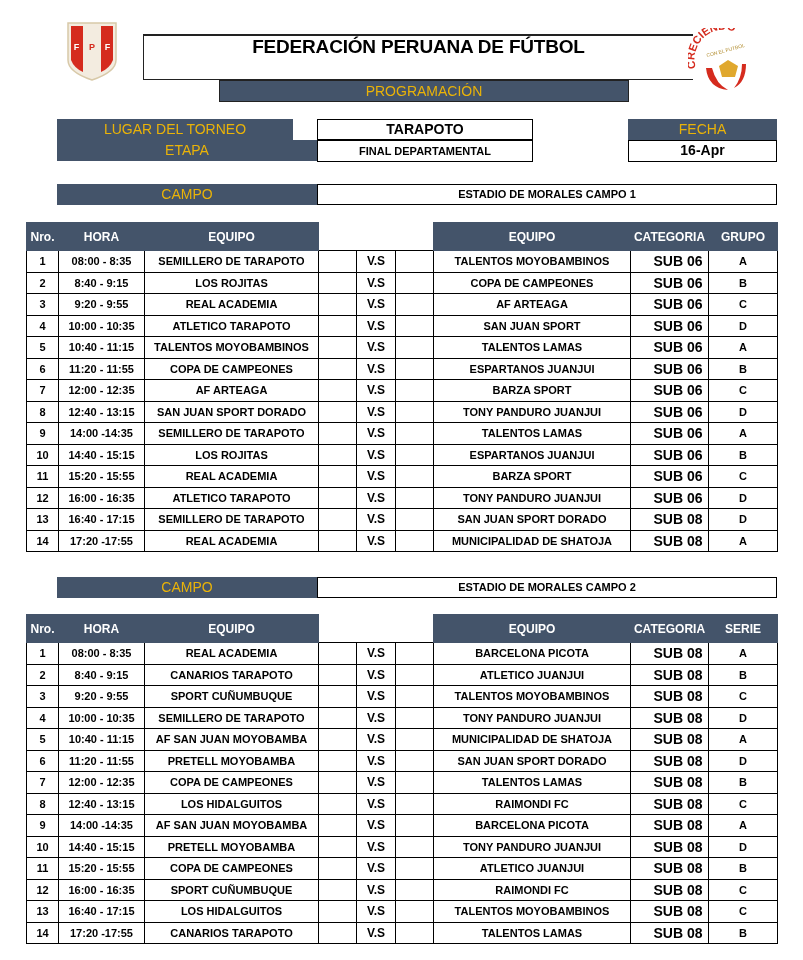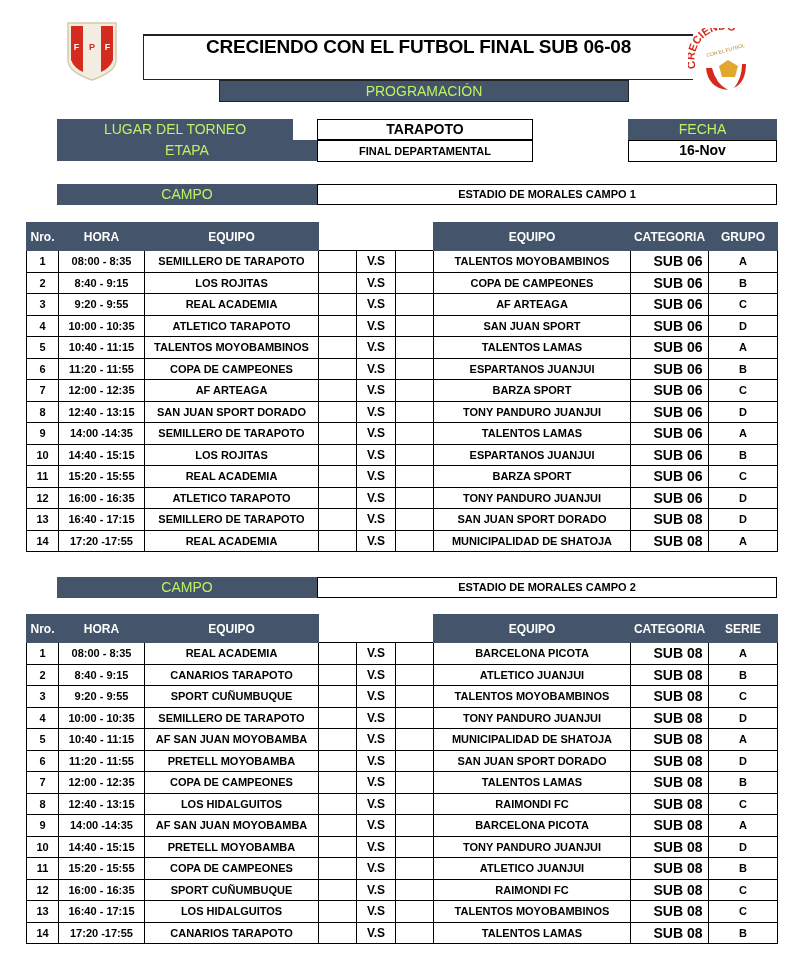--- a/index.html
+++ b/index.html
@@ -1,19 +1,19 @@
 <!DOCTYPE html>
 <html><head>
 <meta charset="utf-8">
 <style>
   * { box-sizing: border-box; margin: 0; padding: 0; }
   body { width: 803px; height: 960px; background: #ffffff; position: relative; overflow: hidden;
          font-family: "Liberation Sans", sans-serif; color: #000; }
   .abs { position: absolute; }
-  .dark { background: #44546a; color: #bef264; }
+  .dark { background: #44546a; color: #eab308; }
 
   
   .fpf-logo { left: 66px; top: 20px; width: 52px; height: 62px; }
   .creciendo-logo { left: 688px; top: 28px; width: 70px; height: 68px; }
 
   
   .title-box { left: 143px; top: 35px; width: 550px; height: 45px; border: 1px solid #222;
                border-right: none; text-align: center; font-weight: bold; line-height: 21px; }
   .title-box .l1 { font-size: 19px; letter-spacing: -0.2px; }
   .title-box .l2 { font-size: 19px; letter-spacing: -0.2px; }
@@ -45,21 +45,21 @@
     <path d="M5 6 L17 6 L17 52 Q8 48 5 40 Z" fill="#d52b1e"></path>
     <path d="M35 6 L47 6 L47 40 Q44 48 35 52 Z" fill="#d52b1e"></path>
     <text x="10.5" y="30" font-size="9" font-weight="bold" fill="#fff" text-anchor="middle" font-family="Liberation Sans, sans-serif">F</text>
     <text x="26" y="30" font-size="9" font-weight="bold" fill="#d52b1e" text-anchor="middle" font-family="Liberation Sans, sans-serif">P</text>
     <text x="41.5" y="30" font-size="9" font-weight="bold" fill="#fff" text-anchor="middle" font-family="Liberation Sans, sans-serif">F</text>
   </svg>
 </div>
 
 <div class="abs title-line-top"></div>
 <div class="abs title-box">
-  <div class="l2">CRECIENDO CON EL FUTBOL  FINAL SUB 06-08</div>
+  <div class="l1">FEDERACIÓN PERUANA DE FÚTBOL</div>
 </div>
 <div class="abs prog-bar dark">PROGRAMACIÓN</div>
 
 <div class="abs creciendo-logo">
   <svg width="70" height="68" viewBox="0 0 70 68">
     <defs>
       <path id="arc" d="M8 40 A28 28 0 0 1 64 22"></path>
     </defs>
     <text font-size="11" font-weight="bold" fill="#d52b1e" font-family="Liberation Sans, sans-serif">
       <textPath href="#arc">CRECIENDO</textPath>
@@ -69,21 +69,21 @@
     <path d="M58 36 Q58 54 46 60 Q54 50 54 36 Z" fill="#d52b1e"></path>
     <polygon points="40,32 50,38 47,49 34,49 31,38" fill="#e0a82e"></polygon>
   </svg>
 </div>
 
 <div class="abs dark info-label" style="left:57px; top:119px; width:236px; height:21px;">LUGAR DEL TORNEO</div>
 <div class="abs dark info-label" style="left:57px; top:140px; width:260px; height:21px;">ETAPA</div>
 <div class="abs info-val" style="left:317px; top:119px; width:216px; height:21px; font-size:14px; line-height:19px;">TARAPOTO</div>
 <div class="abs info-val" style="left:317px; top:140px; width:216px; height:22px; font-size:11px; line-height:20px;">FINAL DEPARTAMENTAL</div>
 <div class="abs dark info-label" style="left:628px; top:119px; width:149px; height:21px;">FECHA</div>
-<div class="abs info-val" style="left:628px; top:140px; width:149px; height:22px; font-size:14px; line-height:19px;">16-Nov</div>
+<div class="abs info-val" style="left:628px; top:140px; width:149px; height:22px; font-size:14px; line-height:19px;">16-Apr</div>
 
 <div class="abs dark info-label" style="left:57px; top:184px; width:260px; height:21px;">CAMPO</div>
 <div class="abs info-val" style="left:317px; top:184px; width:460px; height:21px; font-size:11px; line-height:19px;">ESTADIO DE MORALES CAMPO 1</div>
 
 <table class="sched" style="top:222px;">
   <colgroup>
     <col style="width:32px">
       <col style="width:86px">
       <col style="width:174px">
     <col style="width:38px">

